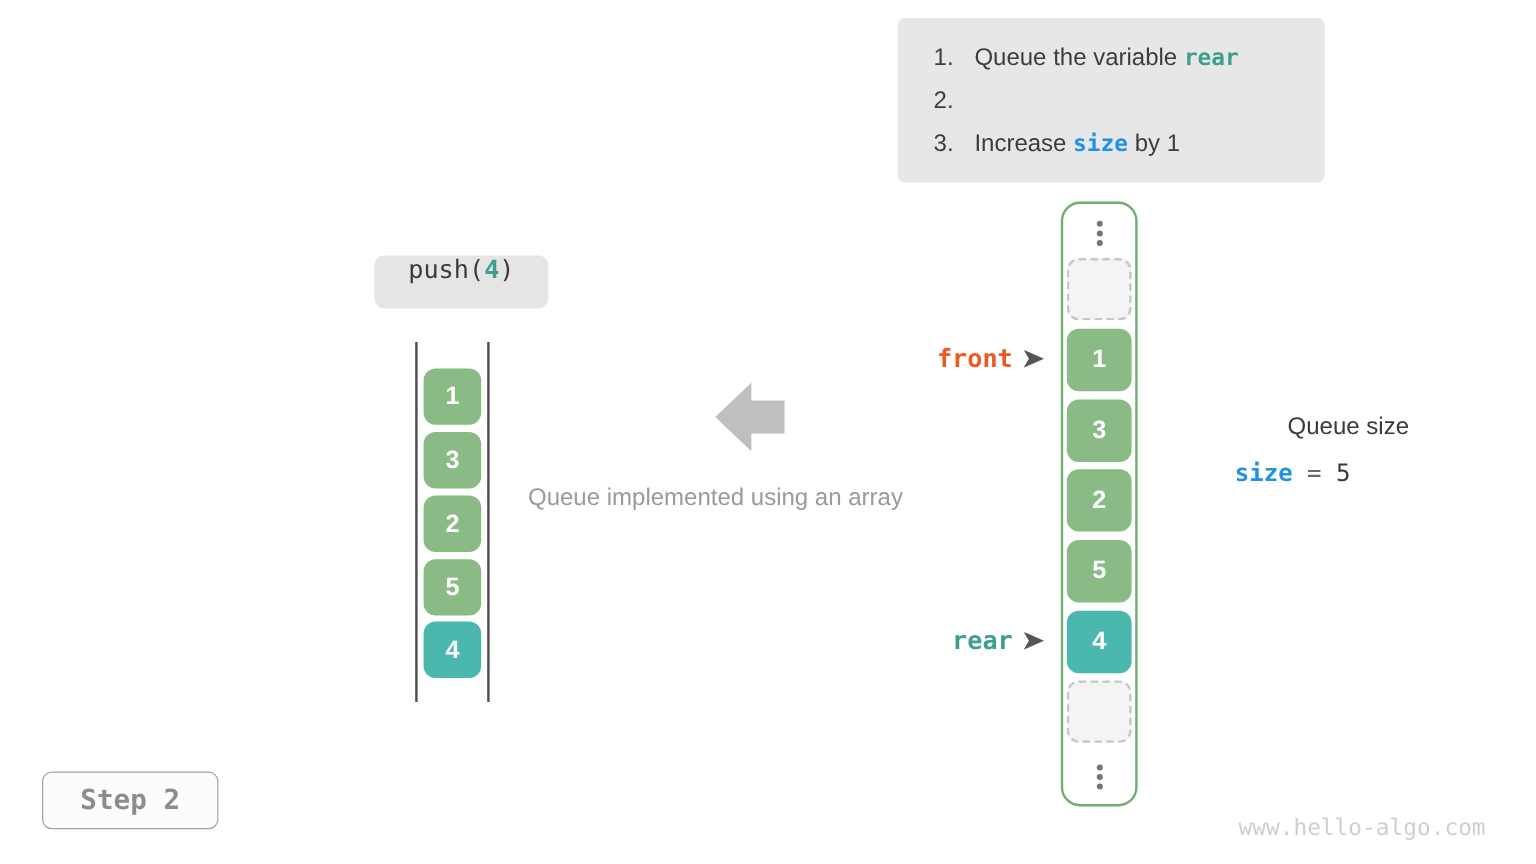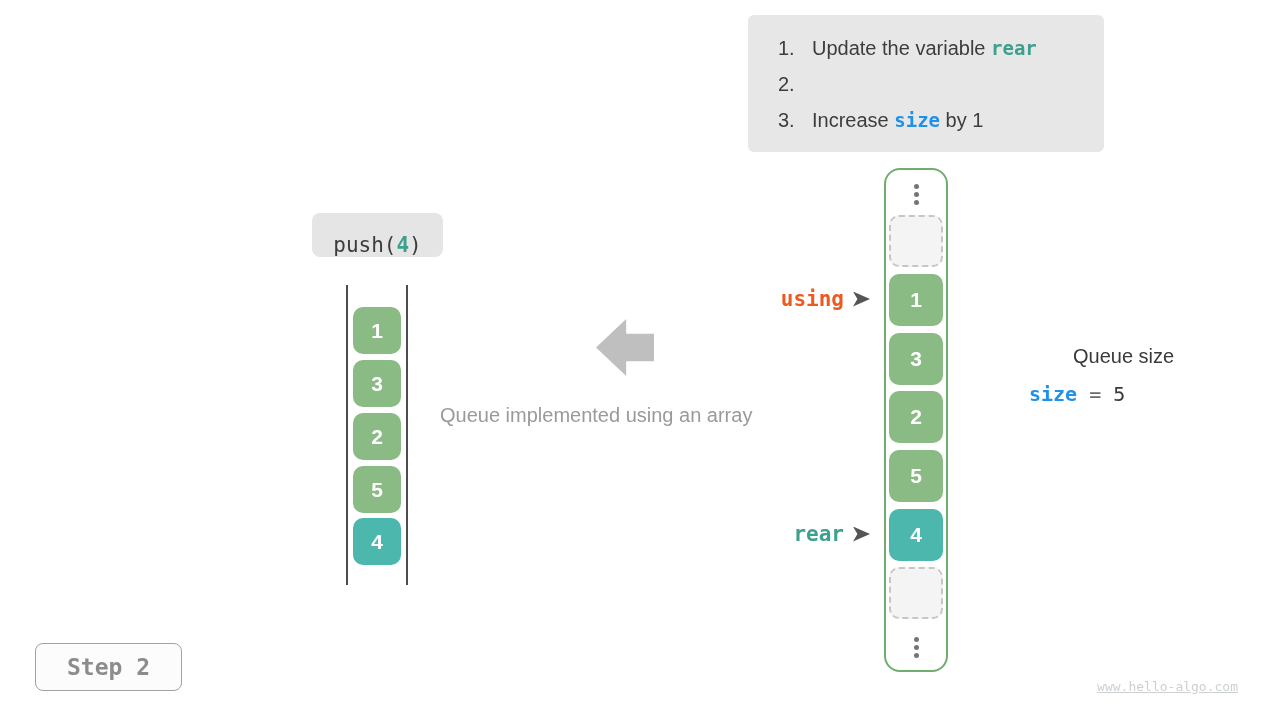--- a/index.html
+++ b/index.html
@@ -20,23 +20,23 @@
     display:flex;align-items:baseline;
     font-size:20px;color:#3d3d3d;line-height:24px;
   }
   .instr-num{width:34px;flex:0 0 34px;}
   .code{font-family:"DejaVu Sans Mono",monospace;font-weight:bold;font-size:19px;}
   .code.teal{color:var(--rear-teal);}
   .code.blue{color:var(--size-blue);}
 
   
   .push-box{
-    position:absolute;left:312px;top:213px;width:131px;height:44px;
+    position:absolute;left:312px;top:213px;width:145px;height:44px;
     background:#e5e5e5;border-radius:8px;
-    display:flex;align-items:flex-end;justify-content:center;
+    display:flex;align-items:flex-start;justify-content:center;
     font-family:"DejaVu Sans Mono",monospace;font-size:21px;color:#3c3c3c;
   }
   .push-box .arg{color:var(--rear-teal);font-weight:bold;}
 
   
   .left-queue{position:absolute;left:346px;top:285px;width:62px;height:300px;}
   .vline{position:absolute;top:0;width:2px;height:300px;background:#4d4d4d;}
   .vline.l{left:0;} .vline.r{right:0;}
   .lq-cell{
     position:absolute;left:7px;width:48px;height:47px;border-radius:10px;
@@ -104,32 +104,32 @@
     position:absolute;left:35px;top:643px;width:147px;height:48px;
     border:1.5px solid #a2a2a2;border-radius:8px;background:#fcfcfc;
     display:flex;align-items:center;justify-content:center;
     font-family:"DejaVu Sans Mono",monospace;font-weight:bold;font-size:23px;color:#8c8c8c;
     box-sizing:border-box;
   }
 
   
   .watermark{
     position:absolute;right:42px;top:679px;
-    font-family:"DejaVu Sans Mono",monospace;font-size:13px;color:#ccd0d3;text-decoration:underline;
+    font-family:"DejaVu Sans Mono",monospace;font-size:19px;color:#ccd0d3;
   }
 </style>
 </head>
 <body>
 
 <div class="canvas">
 
   <div class="instruction-box">
     <div class="instr-line">
       <span class="instr-num">1.</span>
-      <span><span>Update the variable </span><span class="code teal">rear</span><span></span></span>
+      <span><span>Queue the variable </span><span class="code teal">rear</span><span></span></span>
     </div>
     <div class="instr-line">
       <span class="instr-num">2.</span>
     </div>
     <div class="instr-line">
       <span class="instr-num">3.</span>
       <span><span>Increase </span><span class="code blue">size</span><span> by 1</span></span>
     </div>
   </div>
 
@@ -167,21 +167,21 @@
     <div class="a-cell ac-4 teal">4</div>
     <div class="a-cell empty ae-1"></div>
     <div class="dots bottom">
       <span class="dot"></span>
         <span class="dot"></span>
         <span class="dot"></span>
     </div>
   </div>
 
   <div class="pointer front">
-    <span>using</span>
+    <span>front</span>
     <span class="ptr-arrow"></span>
   </div>
   <div class="pointer rear">
     <span>rear</span>
     <span class="ptr-arrow"></span>
   </div>
 
   <div class="queue-size">
     <div class="qs-title">Queue size</div>
     <div class="qs-line">

